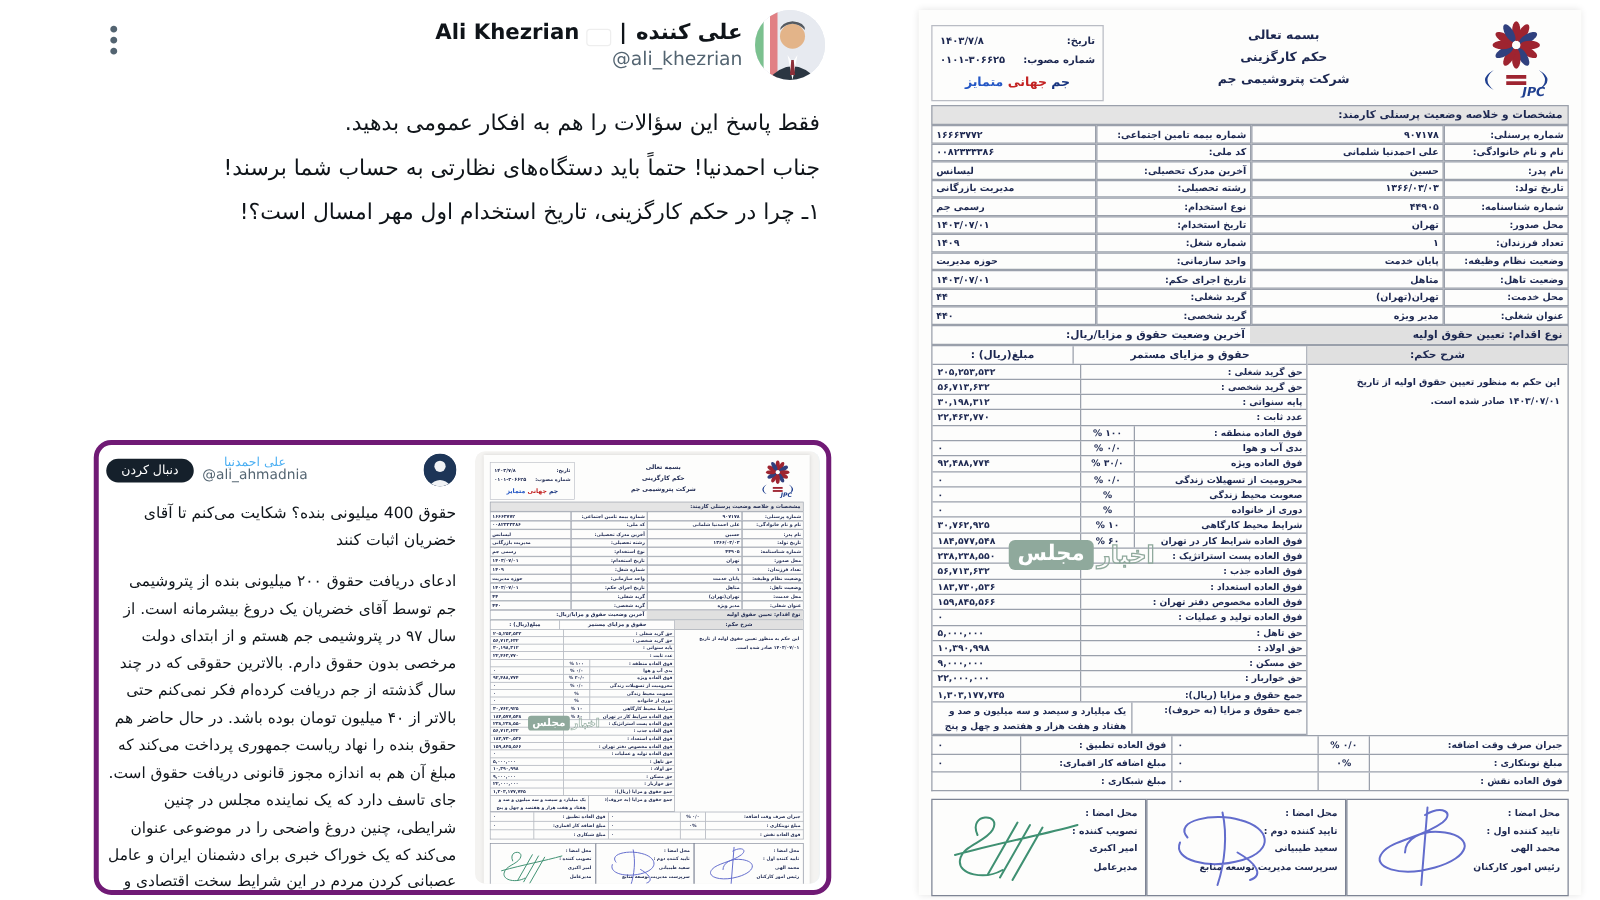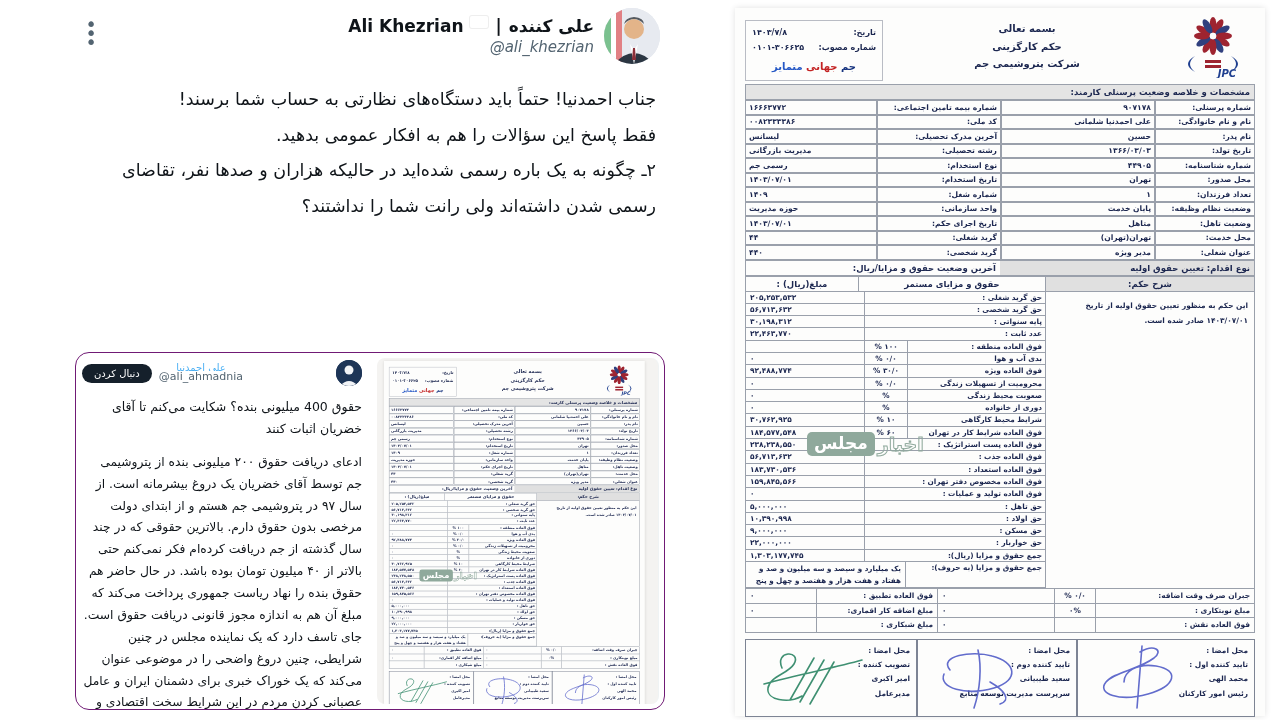--- a/index.html
+++ b/index.html
@@ -4,32 +4,32 @@
 <style>
   html,body{margin:0;padding:0;background:#fff;}
   .stage{position:relative;width:1280px;height:720px;overflow:hidden;background:#fff;
          font-family:"DejaVu Sans",sans-serif;color:#0f1419;}
   
   .tweet{position:absolute;left:68px;top:0;width:604px;height:720px;background:#fff;}
   .more{position:absolute;left:14px;top:20px;color:#536471;font-size:19px;line-height:9px;
         letter-spacing:0;width:18px;text-align:center;cursor:pointer;}
   .t-head{position:absolute;top:8px;right:12px;display:flex;align-items:center;gap:10px;}
   .names{text-align:right;}
-  .nrow{display:flex;align-items:flex-start;gap:7px;font-weight:bold;font-size:17px;color:#0f1419;}
-  .handle{color:#536471;font-size:15px;margin-top:2px;font-style:italic;}
+  .nrow{display:flex;align-items:flex-end;gap:7px;font-weight:bold;font-size:17px;color:#0f1419;}
+  .handle{color:#536471;font-size:15px;margin-top:2px;}
   .flagbox{display:inline-block;width:18px;height:12px;border-radius:2px;overflow:hidden;
            box-shadow:0 0 0 1px #eee;}
   .flagbox .fs{height:4px;}
   .fs.g{background:#239f40;} .fs.w{background:#fff;} .fs.r{background:#da0000;}
   .avatar{width:56px;height:56px;border-radius:50%;overflow:hidden;background:#dfe4ec;flex:0 0 auto;}
   .t-body{position:absolute;top:82px;right:16px;left:16px;direction:rtl;text-align:right;
           font-size:17.5px;line-height:2.04;color:#0f1419;}
   .t-body p{margin:0;}
   
-  .quote{position:absolute;left:7px;right:7px;top:352px;height:356px;border:1px solid #701a75;
+  .quote{position:absolute;left:7px;right:7px;top:352px;height:356px;border:4px solid #701a75;
          border-radius:14px;overflow:hidden;background:#fff;display:flex;}
   .q-left{width:296px;flex:0 0 auto;padding:7px 10px 6px 6px;box-sizing:border-box;}
   .q-head{display:flex;align-items:center;gap:7px;}
   .follow{background:#15202b;color:#fff;border:none;border-radius:999px;font-size:10px;
           padding:4px 12px;font-family:inherit;cursor:pointer;}
   .q-names{margin-right:auto;text-align:center;line-height:1.15;}
   .q-name{color:#1d9bf0;font-size:10px;height:9px;overflow:hidden;opacity:.8;}
   .q-handle{color:#536471;font-size:11px;}
   .q-avatar{width:26px;height:26px;border-radius:50%;background:#1d3557;overflow:hidden;flex:0 0 auto;}
   .q-headline{direction:rtl;text-align:right;font-size:12.5px;line-height:1.75;margin:10px 0 12px;}
@@ -127,23 +127,23 @@
           <circle cx="30" cy="21" r="10" fill="#e3b489"></circle>
           <path d="M20 16 Q30 6 40 16 Q40 10 30 9 Q21 10 20 16Z" fill="#555a60"></path>
           <path d="M10 56 Q30 34 50 56Z" fill="#2b3642"></path>
           <path d="M26 36 L30 42 L34 36 L30 56 Z" fill="#fff"></path>
           <path d="M29 40 L31 40 L32 52 L28 52Z" fill="#8c2f39"></path>
         </svg>
       </div>
     </header>
 
     <div class="t-body">
+      <p>فقط پاسخ این سؤالات را هم به افکار عمومی بدهید.</p>
       <p>جناب احمدنیا! حتماً باید دستگاه‌های نظارتی به حساب شما برسند!</p>
-      <p>فقط پاسخ این سؤالات را هم به افکار عمومی بدهید.</p>
-      <p>۲ـ چگونه به یک باره رسمی شده‌اید در حالیکه هزاران و صدها نفر، تقاضای رسمی شدن داشته‌اند ولی رانت شما را نداشتند؟</p>
+      <p>۱ـ چرا در حکم کارگزینی، تاریخ استخدام اول مهر امسال است؟!</p>
     </div>
 
     <div class="quote">
       <div class="q-left">
         <div class="q-head">
           <button class="follow">دنبال کردن</button>
           <div class="q-names">
             <div class="q-name">علی احمدنیا</div>
             <div class="q-handle">@ali_ahmadnia</div>
           </div>

